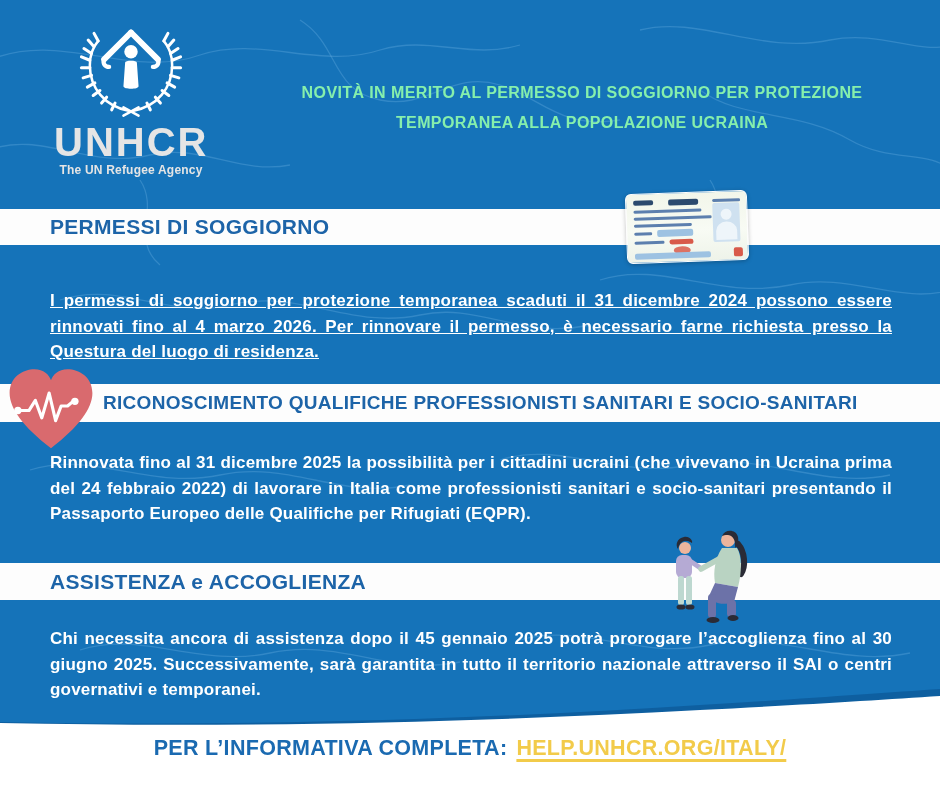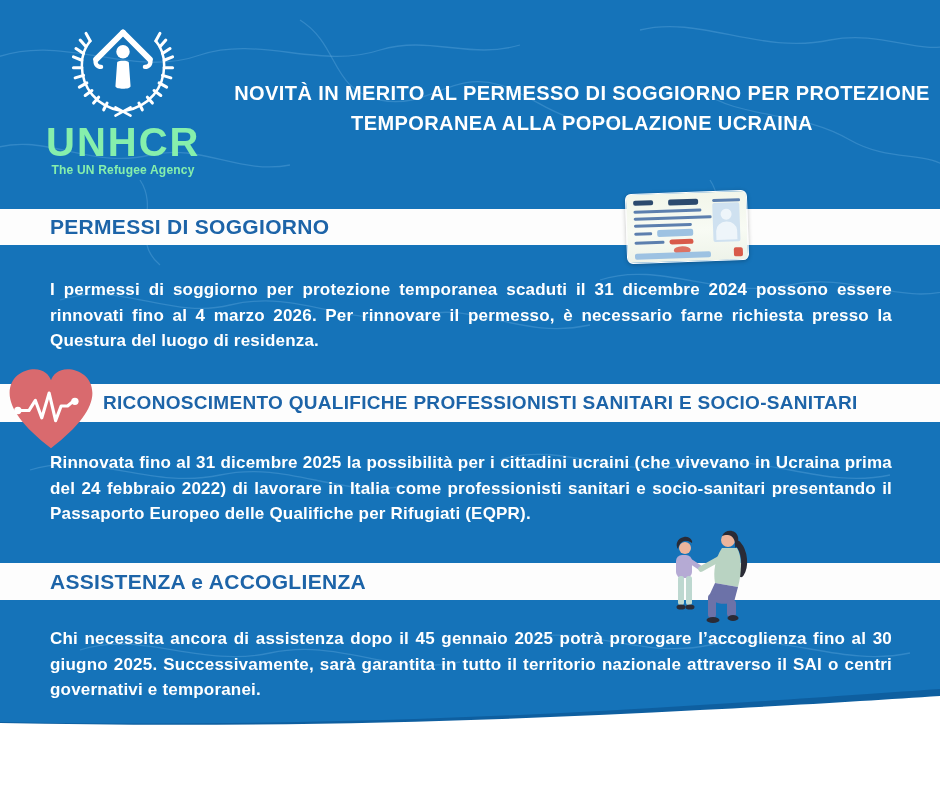--- a/index.html
+++ b/index.html
@@ -14,25 +14,25 @@
     font-family: "Liberation Sans", "DejaVu Sans", sans-serif;
   }
   .map-bg {
     position: absolute;
     inset: 0;
     z-index: 0;
   }
   
   .logo {
     position: absolute;
-    left: 46px; top: 18px;
+    left: 54px; top: 18px;
     width: 154px;
     text-align: center;
     z-index: 2;
-    color: #86efac;
+    color: #e5e5e5;
   }
   .logo-emblem { display: block; margin: 0 auto; }
   .logo-acronym {
     font-size: 40px;
     font-weight: 700;
     letter-spacing: 2px;
     line-height: 40px;
     margin-top: -4px;
   }
   .logo-tagline {
@@ -40,22 +40,22 @@
     font-weight: 700;
     letter-spacing: 0.2px;
     margin-top: 1px;
     white-space: nowrap;
   }
   .title {
     position: absolute;
     left: 232px; right: 8px; top: 78px;
     z-index: 2;
     text-align: center;
-    color: #ffffff;
-    font-size: 20px;
+    color: #86efac;
+    font-size: 16px;
     font-weight: 700;
     line-height: 30px;
     letter-spacing: 0.4px;
   }
   
   .bar {
     position: absolute;
     left: 0; right: 0;
     background: #fdfdfd;
     z-index: 2;
@@ -80,21 +80,21 @@
     left: 50px;
     width: 842px;
     z-index: 2;
     color: #ffffff;
     font-size: 17px;
     font-weight: 700;
     line-height: 25.5px;
     text-align: justify;
     letter-spacing: 0.2px;
   }
-  .body-1 { top: 277px; }
+  .body-1 { top: 288px; text-decoration: underline; }
   .body-2 { top: 450px; }
   .body-3 { top: 626px; }
   
   .permit-card {
     position: absolute;
     left: 626px; top: 192px;
     width: 122px; height: 70px;
     z-index: 3;
     transform: rotate(-2deg);
     background: linear-gradient(180deg, #f2f6ea 0%, #f8fbf4 55%, #eef3e9 100%);
@@ -313,14 +313,17 @@
 
   <p class="body-text body-3">Chi necessita ancora di assistenza dopo il 45 gennaio 2025 potrà prorogare l’accoglienza fino al 30 giugno 2025. Successivamente, sarà garantita in tutto il territorio nazionale attraverso il SAI o centri governativi e temporanei.</p>
 
   <svg class="wave" width="940" height="100" viewBox="0 0 940 100">
 
     <path d="M0,34 C250,39 480,31 700,17 C800,11 880,5 940,1 L940,100 L0,100 Z" fill="#0e5fa0"></path>
 
     <path d="M0,35 C250,40 480,34 700,22 C800,17 880,12 940,8 L940,100 L0,100 Z" fill="#ffffff"></path>
   </svg>
 
+  <div class="footer-line">
+    <span>PER L’INFORMATIVA COMPLETA:</span><span class="footer-link">HELP.UNHCR.ORG/ITALY/</span>
+  </div>
 
 </div>
 
 </body></html>

